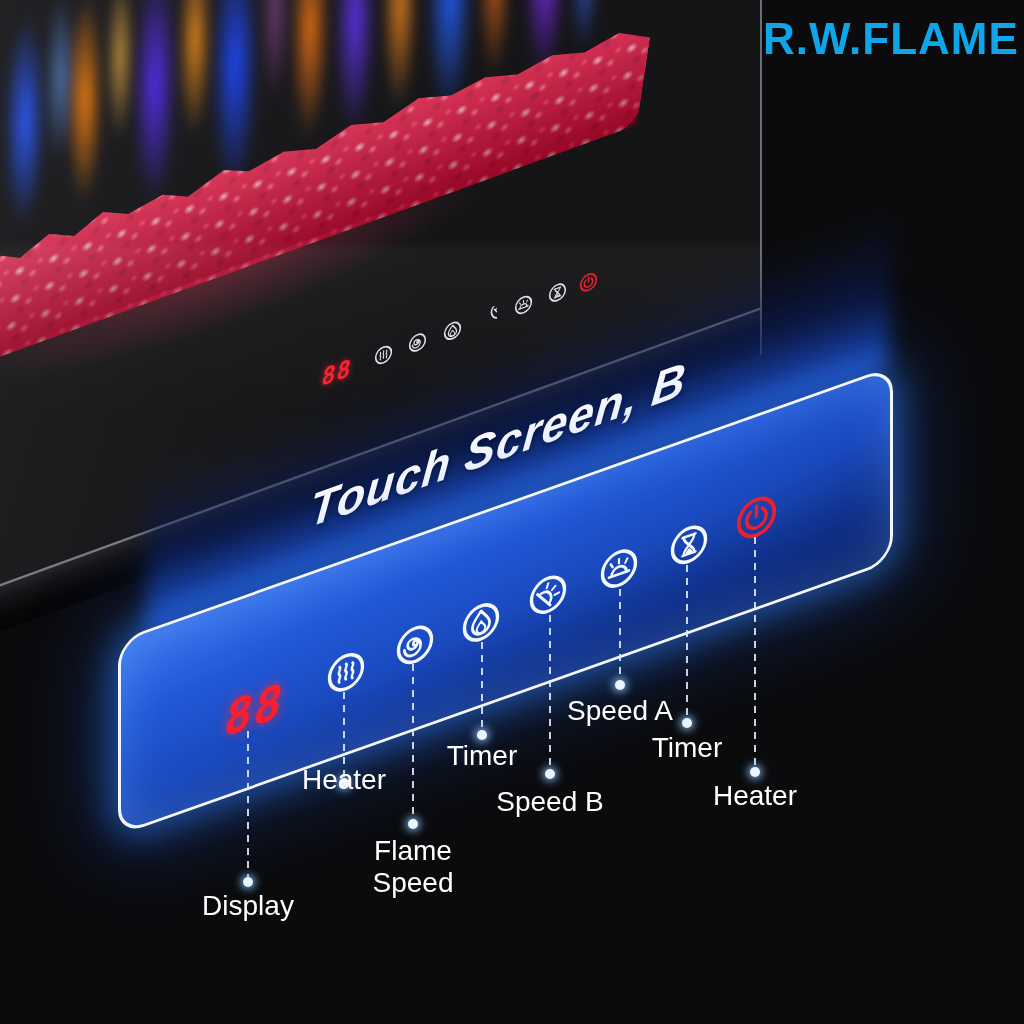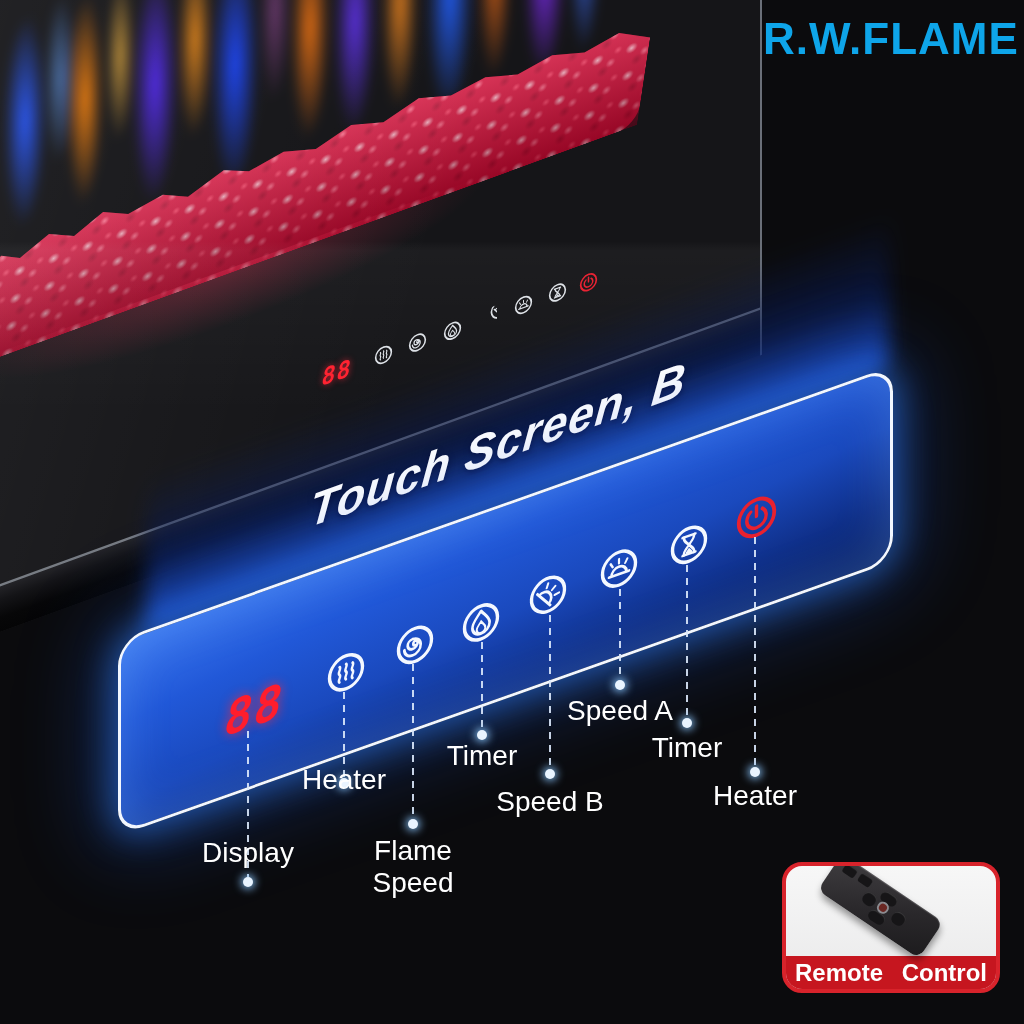--- a/index.html
+++ b/index.html
@@ -216,21 +216,21 @@
         </svg>
       <svg class="gicon red" style="left:614px;top:79px;width:43px;height:43px">
           <use href="#ic-power"></use>
         </svg>
     </div>
   </div>
 
   <div class="callout" style="left:248px">
     <div class="dash" style="top:731px;height:146px"></div>
     <div class="dot" style="top:877px"></div>
-    <div class="lbl" style="top:837px">Display</div>
+    <div class="lbl" style="top:890px">Display</div>
   </div>
   <div class="callout" style="left:344px">
     <div class="dash" style="top:692px;height:86px"></div>
     <div class="dot" style="top:778px"></div>
     <div class="lbl" style="top:764px">Heater</div>
   </div>
   <div class="callout" style="left:413px">
     <div class="dash" style="top:664px;height:155px"></div>
     <div class="dot" style="top:819px"></div>
     <div class="lbl wrap" style="top:835px">Flame Speed</div>
@@ -256,28 +256,14 @@
     <div class="lbl" style="top:732px">Timer</div>
   </div>
   <div class="callout" style="left:755px">
     <div class="dash" style="top:537px;height:230px"></div>
     <div class="dot" style="top:767px"></div>
     <div class="lbl" style="top:780px">Heater</div>
   </div>
 
   <div class="logo">R.W.FLAME</div>
 
-  <div class="inset">
-    <div class="inset-photo">
-      <div class="remote">
-        <div class="r-btn" style="left:9px;top:5px;width:14px;height:10px"></div>
-        <div class="r-btn" style="left:27px;top:4px;width:14px;height:10px"></div>
-        <div class="r-btn" style="left:55px;top:6px;width:18px;height:11px;border-radius:6px"></div>
-        <div class="r-btn" style="left:55px;top:28px;width:18px;height:11px;border-radius:6px"></div>
-        <div class="r-btn" style="left:41px;top:16px;width:14px;height:13px;border-radius:6px"></div>
-        <div class="r-btn" style="left:76px;top:16px;width:14px;height:13px;border-radius:6px"></div>
-        <div class="r-center"></div>
-      </div>
-    </div>
-    <div class="inset-band">Remote Control</div>
-  </div>
 
 </div>
 
 </body></html>

